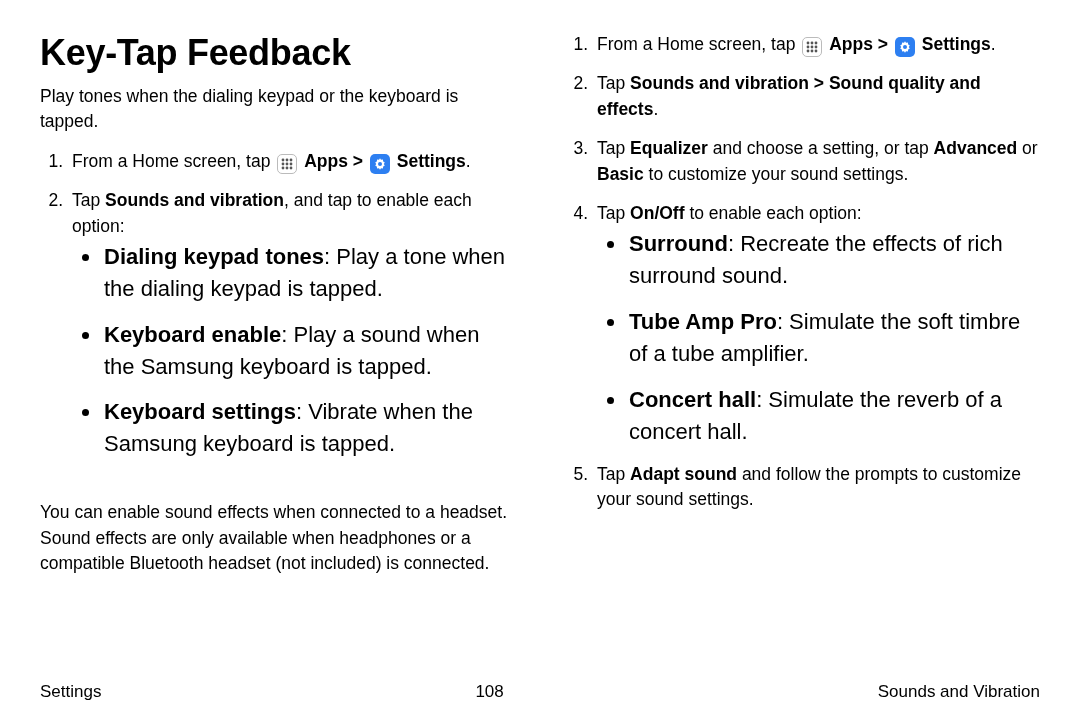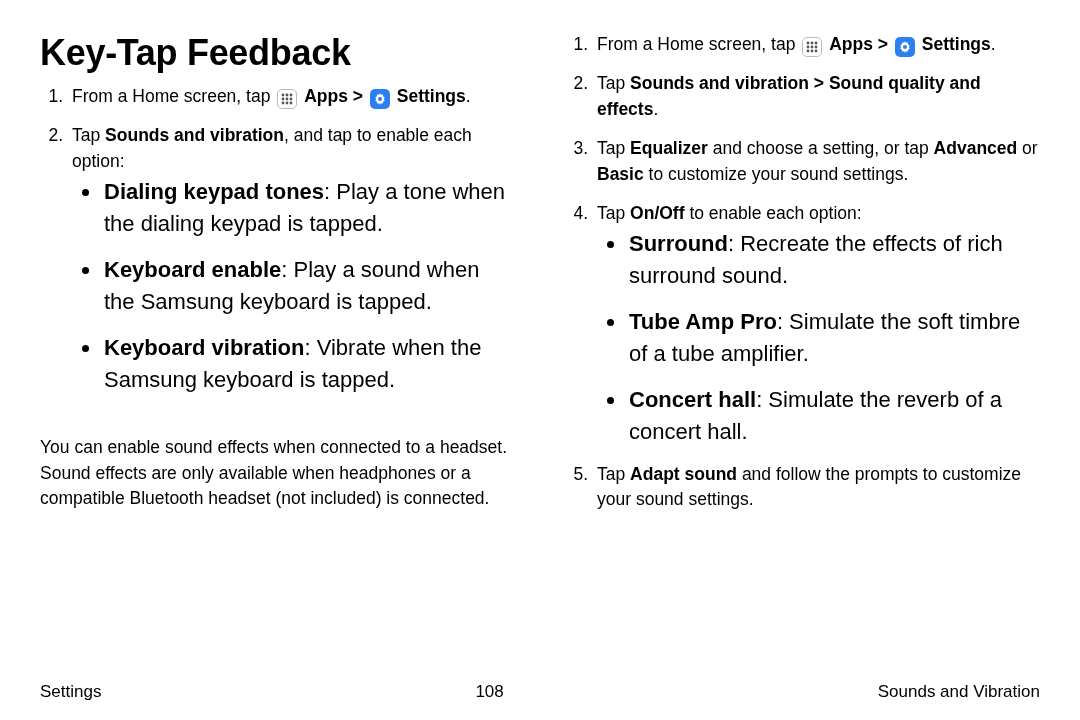--- a/index.html
+++ b/index.html
@@ -82,20 +82,21 @@
   }
   .h2spacer { height: 26px; }
 </style>
 </head>
 <body>
 
 <div class="columns">
 
   <div class="col">
     <h2 class="section-heading">Key-Tap Feedback</h2>
+    <p class="body-text">Play tones when the dialing keypad or the keyboard is tapped.</p>
 
     <ol class="steps">
       <li>
         <span>From a Home screen, tap </span><span class="icon apps">
             <svg width="14" height="14" viewBox="0 0 14 14">
               <g fill="#555">
                 <circle cx="3" cy="3" r="1.4"></circle>
                 <circle cx="7" cy="3" r="1.4"></circle>
                 <circle cx="11" cy="3" r="1.4"></circle>
                 <circle cx="3" cy="7" r="1.4"></circle>
@@ -115,21 +116,21 @@
               </g>
             </svg>
           </span>
         <span class="bold">Settings</span><span>.</span>
       </li>
       <li>
         <span>Tap </span><span class="bold">Sounds and vibration</span><span>, and tap to enable each option:</span>
         <ul class="bullets">
           <li><span class="bold">Dialing keypad tones</span><span>: Play a tone when the dialing keypad is tapped.</span></li>
           <li><span class="bold">Keyboard enable</span><span>: Play a sound when the Samsung keyboard is tapped.</span></li>
-          <li><span class="bold">Keyboard vibration</span><span>: Vibrate when the Samsung keyboard is tapped.</span></li>
+          <li><span class="bold">Keyboard settings</span><span>: Vibrate when the Samsung keyboard is tapped.</span></li>
         </ul>
       </li>
     </ol>
 
     <div class="h2spacer"></div>
     <p class="body-text">You can enable sound effects when connected to a headset. Sound effects are only available when headphones or a compatible Bluetooth headset (not included) is connected.</p>
   </div>
 
   <div class="col">
 

